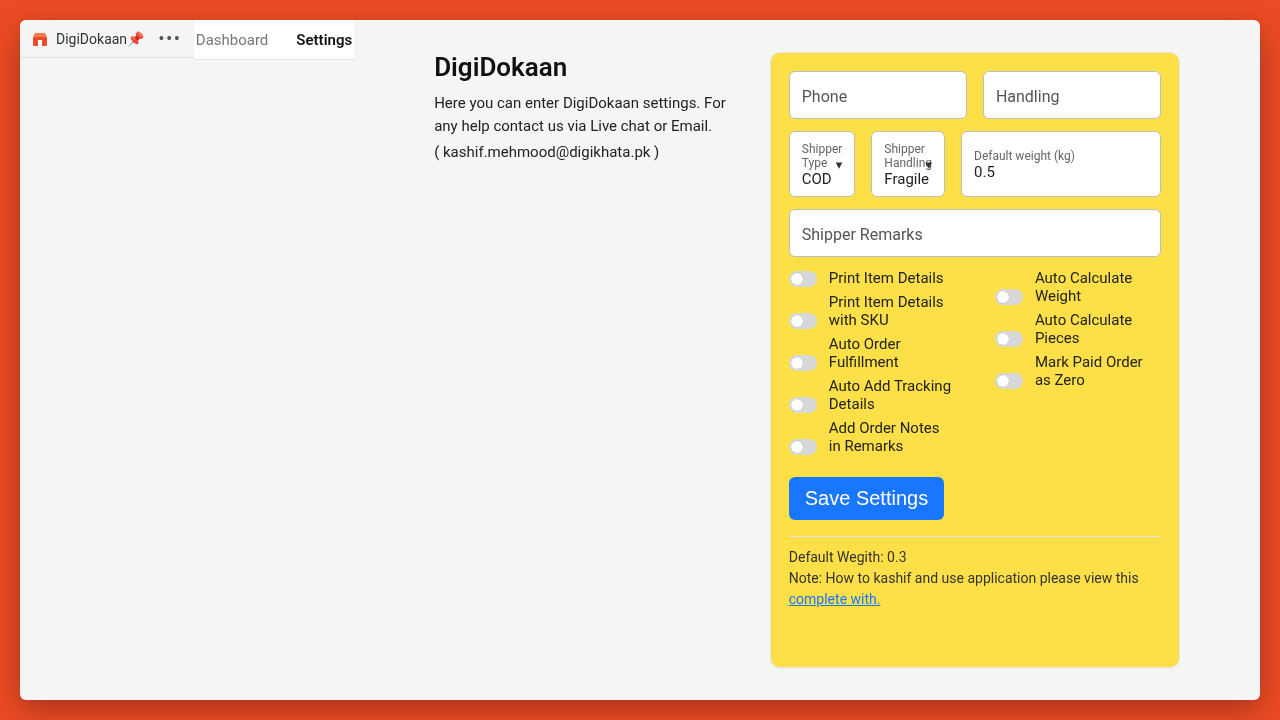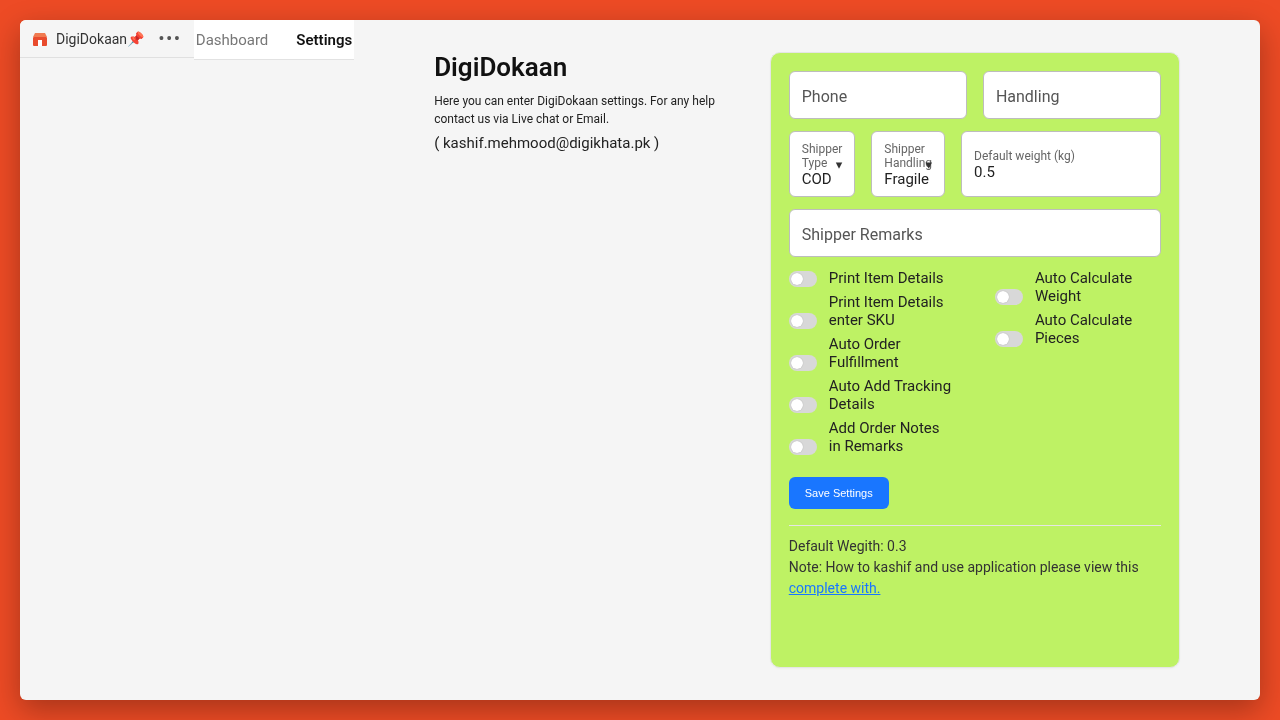--- a/index.html
+++ b/index.html
@@ -53,24 +53,24 @@
   .tab.active { color:#111; font-weight:600; }
   .content {
     flex:1;
     display:flex;
     padding: 32px 80px;
     gap: 40px;
     overflow:auto;
   }
   .left-col { width: 350px; }
   .page-title { font-size: 26px; font-weight:600; color:#111; margin-bottom:10px; }
-  .page-desc { font-size: 12px; line-height:1.5; color:#222; margin-bottom:6px; }
+  .page-desc { font-size: 15px; line-height:1.5; color:#222; margin-bottom:6px; }
   .page-email { font-size: 15px; color:#222; }
   .card {
-    background:#bef264;
+    background:#fde047;
     border:1px solid #e5e5e5;
     border-radius:10px;
     flex:1;
     padding: 18px;
     box-shadow: 0 1px 2px rgba(0,0,0,0.03);
   }
   .row { display:flex; gap:16px; margin-bottom:12px; }
   .field {
     border:1px solid #bdbdbd;
     border-radius:6px;
@@ -132,21 +132,21 @@
     border-radius:50%;
     box-shadow:0 0 1px rgba(0,0,0,0.3);
   }
   .save-btn {
     margin-top:16px;
     background:#1976ff;
     color:#fff;
     border:none;
     border-radius:6px;
     padding:10px 16px;
-    font-size:11px;
+    font-size:20px;
     cursor:pointer;
   }
   hr.sep { border:none; border-top:1px solid #e5e5e5; margin:16px 0 10px 0; }
   .footer-text { font-size:14px; color:#333; line-height:1.5; }
   .footer-text a { color:#1976ff; text-decoration:underline; cursor:pointer; }
 </style>
 </head>
 <body>
 
 <div class="window">
@@ -213,21 +213,21 @@
       </div>
 
       <div class="toggles-wrap">
         <div class="toggle-col" id="toggles-left">
             <div class="toggle-row">
               <div class="toggle"></div>
               <span>Print Item Details</span>
             </div>
             <div class="toggle-row">
               <div class="toggle"></div>
-              <span>Print Item Details enter SKU</span>
+              <span>Print Item Details with SKU</span>
             </div>
             <div class="toggle-row">
               <div class="toggle"></div>
               <span>Auto Order Fulfillment</span>
             </div>
             <div class="toggle-row">
               <div class="toggle"></div>
               <span>Auto Add Tracking Details</span>
             </div>
             <div class="toggle-row">
@@ -236,20 +236,24 @@
             </div>
           </div>
         <div class="toggle-col" id="toggles-right">
             <div class="toggle-row">
               <div class="toggle"></div>
               <span>Auto Calculate Weight</span>
             </div>
             <div class="toggle-row">
               <div class="toggle"></div>
               <span>Auto Calculate Pieces</span>
+            </div>
+            <div class="toggle-row">
+              <div class="toggle"></div>
+              <span>Mark Paid Order as Zero</span>
             </div>
           </div>
       </div>
 
       <button class="save-btn">Save Settings</button>
 
       <hr class="sep">
 
       <div class="footer-text">
         <div>Default Wegith: 0.3</div>

